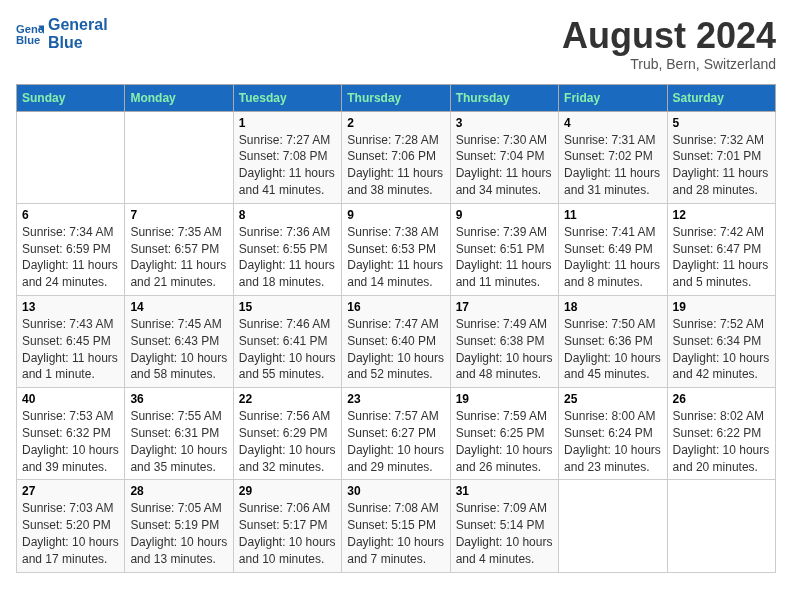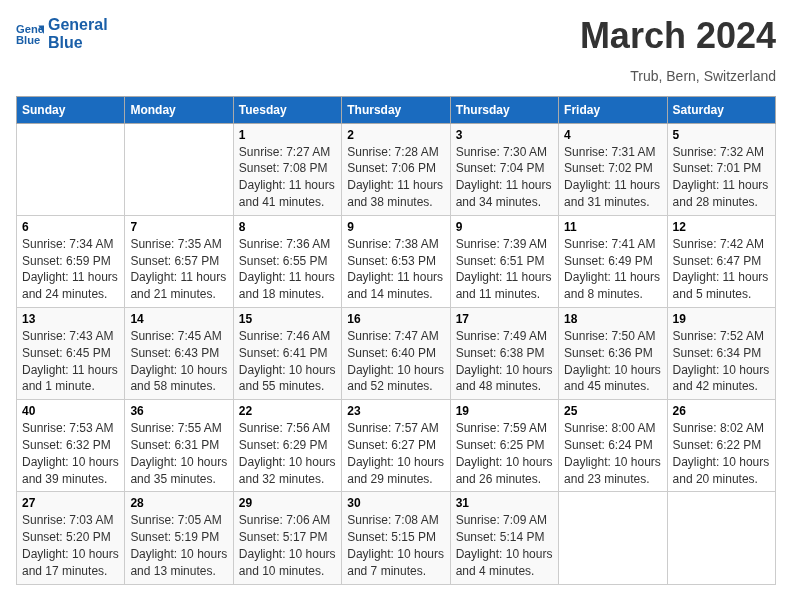--- a/index.html
+++ b/index.html
@@ -30,30 +30,29 @@
     }
     .month-title {
       font-size: 36px;
       font-weight: bold;
       color: #333;
       line-height: 1.1;
     }
     .location {
       font-size: 14px;
       color: #555;
-      margin-top: 12px;
     }
     table {
       width: 100%;
       border-collapse: collapse;
       font-size: 11px;
     }
     thead tr th {
       background-color: #1a6bbf;
-      color: #ffffff;
+      color: #86efac;
       text-align: left;
       padding: 6px 5px;
       font-size: 12px;
       border: 1px solid #aaa;
     }
     tbody tr td {
       vertical-align: top;
       border: 1px solid #ccc;
       padding: 4px 5px;
       width: calc(100% / 7);
@@ -87,21 +86,21 @@
       <text x="0" y="18" font-size="16" font-weight="bold" fill="#1a5fa8">General</text>
       <text x="0" y="34" font-size="16" font-weight="bold" fill="#1a5fa8">Blue</text>
       <polygon points="32,8 40,8 40,20" fill="#1a5fa8"></polygon>
     </svg>
     <div>
       <div style="font-size:16px;font-weight:bold;color:#1a5fa8;line-height:1.1">General</div>
       <div style="font-size:16px;font-weight:bold;color:#1a5fa8;line-height:1.1">Blue</div>
     </div>
   </div>
   <div class="title-block">
-    <div class="month-title">March 2024</div>
+    <div class="month-title">August 2024</div>
     <div class="location">Trub, Bern, Switzerland</div>
   </div>
 </div>
 
 <table>
   <thead>
     <tr>
     <th>Sunday</th>
         <th>Monday</th>
         <th>Tuesday</th>

